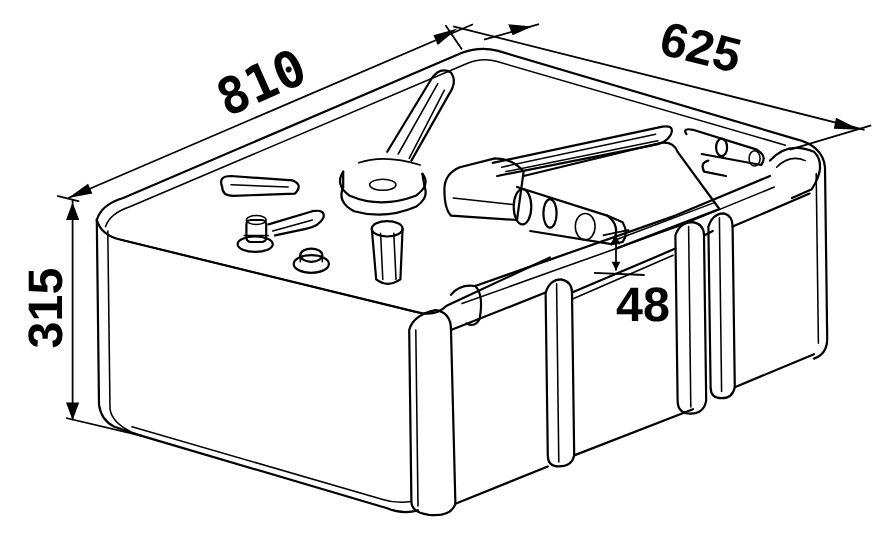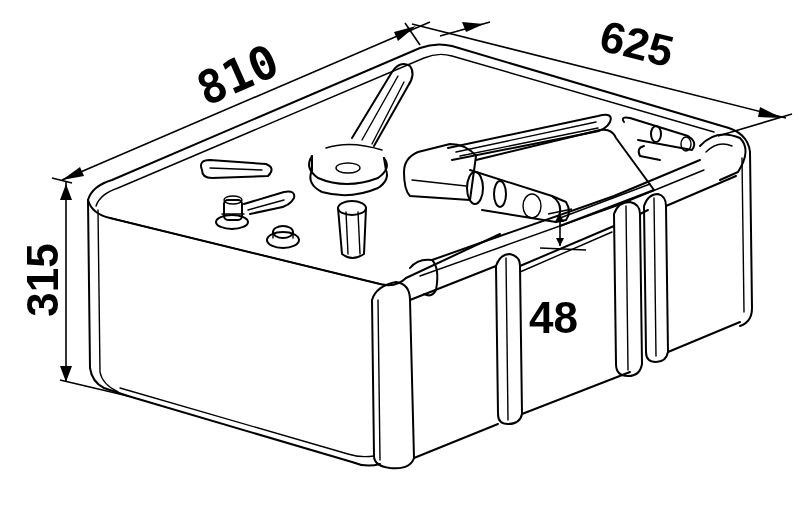--- a/index.html
+++ b/index.html
@@ -15,21 +15,21 @@
       font-weight: bold;
       color: #000;
       font-size: 44px;
       line-height: 1;
       white-space: nowrap;
       transform-origin: center center;
     }
     #lbl-810 { left: 196px; top: 52px; transform: rotate(-24deg); font-family: "DejaVu Sans Mono", "Liberation Mono", monospace; font-size: 46px; }
     #lbl-625 { left: 600px; top: 22px; transform: rotate(14deg); }
     #lbl-315 { left: 6px; top: 258px; transform: rotate(-90deg); }
-    #lbl-48  { left: 529px; top: 256px; margin-top: 40px; }
+    #lbl-48  { left: 560px; top: 256px; }
   </style>
 </head>
 <body>
 
 <svg id="drawing" viewBox="0 0 800 509" xmlns="http://www.w3.org/2000/svg">
 
   <g>
 
     <line class="dim" x1="62" y1="180" x2="430" y2="22"></line>
     <polygon class="arrow" points="62,180 80,167 84,176"></polygon>

